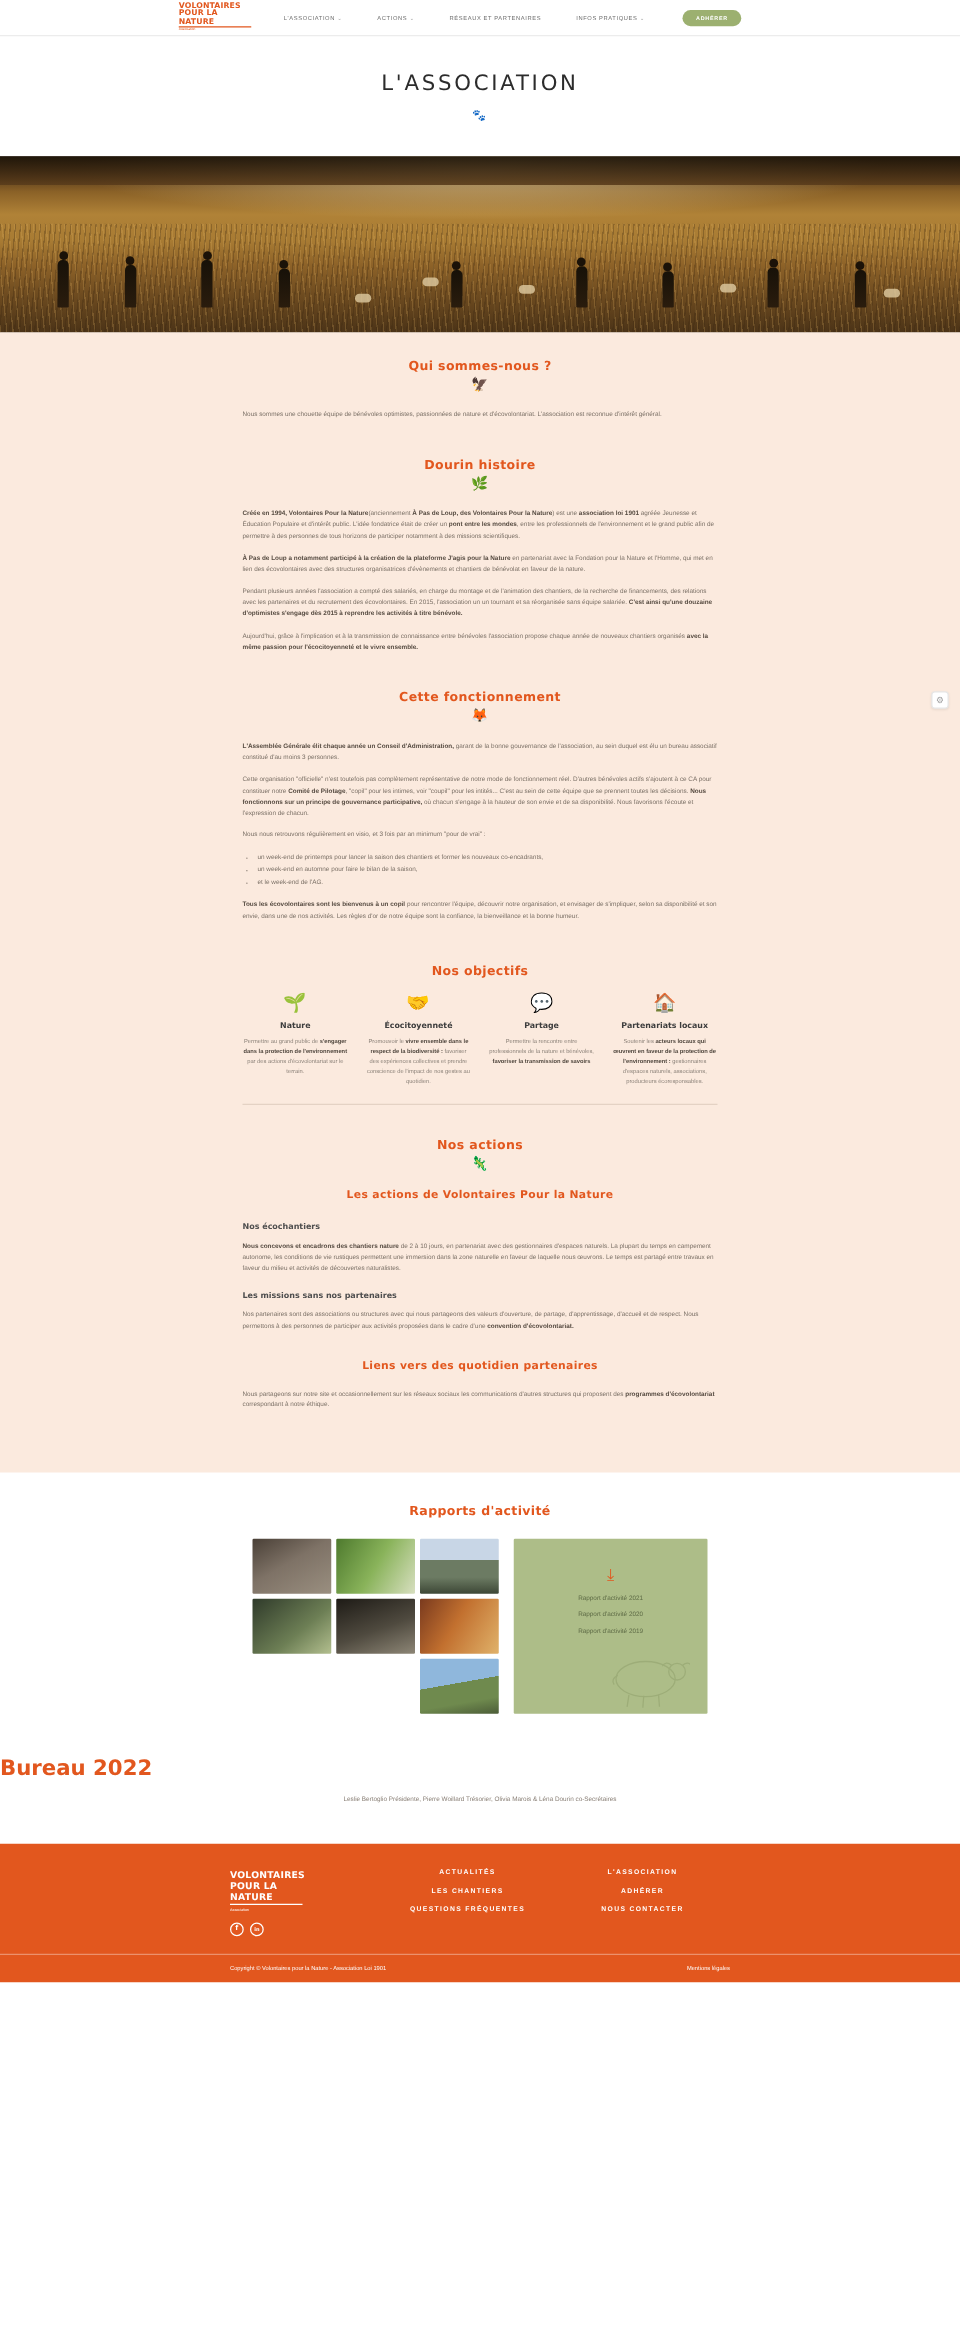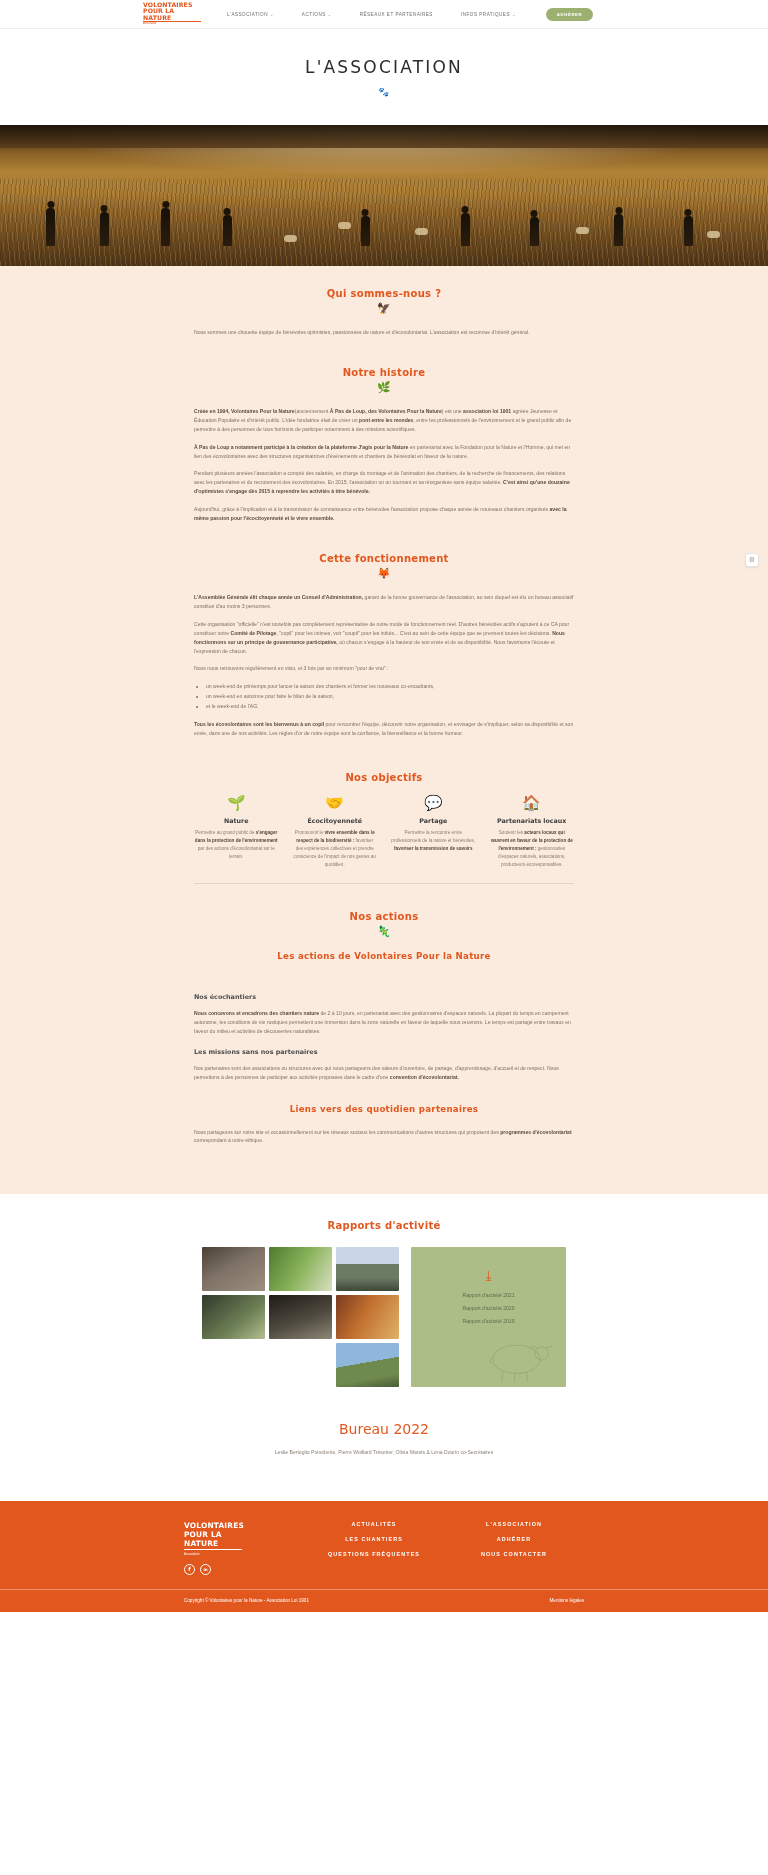--- a/index.html
+++ b/index.html
@@ -139,21 +139,21 @@
   .card .ico { font-size: 15px; color:#e2571e; line-height:1; margin-bottom: 7px; display:block; }
   .card .ctitle {
     font-size: 6.3px; color:#3d3d3d; font-weight:bold; margin-bottom:5px;
     font-family:"DejaVu Sans", sans-serif;
   }
   .card .ctext { font-size:4.6px; line-height:1.75; color:#8b8178; }
   .card .ctext b { color:#4f463d; }
   .rule { height:1px; background:#e4d2c4; margin: 14px 0 0; }
 
   
-  .white { background:#fff; padding: 26px 0 46px; }
+  .white { background:#fff; padding: 26px 0 32px; }
   .reports { display:flex; justify-content:center; gap: 12px; margin-top: 16px; }
   .thumbs { display:grid; grid-template-columns: repeat(3, 63px); grid-auto-rows: 44px; gap: 4px; }
   .thumbs .t { border-radius:1px; background-size:cover; }
   .t1{background:linear-gradient(150deg,#4a4037,#7e7266 45%,#9a8f80);}
   .t2{background:linear-gradient(120deg,#4e7a2e,#89b35a 50%,#d8dfc0);}
   .t3{background:linear-gradient(180deg,#c8d6e6 0 38%,#6c7b63 38% 70%,#3d4736);}
   .t4{background:linear-gradient(140deg,#2f3a2a,#6d7f55 60%,#b3bf8f);}
   .t5{background:linear-gradient(160deg,#1e1b16,#4f4a3f 55%,#8d8676);}
   .t6{background:linear-gradient(120deg,#7a3a1e,#c2702f 45%,#e0b26a);}
   .t7{background:linear-gradient(170deg,#8fb7dc 0 45%,#6f8a4e 45% 75%,#4c5d38);}
@@ -164,21 +164,21 @@
   }
   .panel .dl { font-size: 13px; color:#e2571e; line-height:1; margin-bottom: 10px; }
   .panel a.rep {
     font-size: 5.1px; color:#5e6b46; text-decoration:none; margin-bottom: 7px; display:block;
   }
   .panel .sheepart {
     position:absolute; bottom: 4px; right: 14px; width: 74px; height: 46px;
     opacity:.45;
   }
 
-  .bureau-h { text-align:center; color:#e2571e; font-size:14px; font-weight:normal;
+  .bureau-h { text-align:left; color:#e2571e; font-size:17px; font-weight:bold;
     font-family:"DejaVu Sans", sans-serif; margin-top: 34px; }
   .bureau-p { text-align:center; font-size:5.1px; color:#8b8178; margin-top:12px; }
 
   
   .footer { background:#e2571e; color:#fff; padding: 20px 0 0; }
   .foot-in { width: 400px; margin:0 auto; display:flex; align-items:flex-start; }
   .foot-brand { width: 120px; }
   .fb1,.fb2 { display:block; font-family:"DejaVu Sans", sans-serif; font-weight:bold;
     font-size: 7.4px; color:#fff; letter-spacing:.2px; }
   .fb2 { border-bottom: 1.2px solid #fff; padding-bottom:1px; width: 58px;}
@@ -260,21 +260,21 @@
 
   <div class="cream">
     <div class="widget">⚙</div>
 
     <div class="wrap">
 
       <h2 class="sec-h">Qui sommes-nous ?</h2>
       <div class="orn">🦅</div>
       <p class="body">Nous sommes une chouette équipe de bénévoles optimistes, passionnées de nature et d'écovolontariat. L'association est reconnue d'intérêt général.</p>
 
-      <h2 class="sec-h" style="margin-top:30px">Notre histoire</h2>
+      <h2 class="sec-h" style="margin-top:30px">Dourin histoire</h2>
       <div class="orn">🌿</div>
       <p class="body"><b>Créée en 1994, Volontaires Pour la Nature</b><span>(anciennement </span><b>À Pas de Loup, des Volontaires Pour la Nature</b><span>) est une </span><b>association loi 1901</b><span> agréée Jeunesse et Éducation Populaire et d'intérêt public. L'idée fondatrice était de créer un </span><b>pont entre les mondes</b><span>, entre les professionnels de l'environnement et le grand public afin de permettre à des personnes de tous horizons de participer notamment à des missions scientifiques.</span></p>
       <p class="body"><b>À Pas de Loup a notamment participé à la création de la plateforme J'agis pour la Nature</b><span> en partenariat avec la Fondation pour la Nature et l'Homme, qui met en lien des écovolontaires avec des structures organisatrices d'évènements et chantiers de bénévolat en faveur de la nature.</span></p>
       <p class="body"><span>Pendant plusieurs années l'association a compté des salariés, en charge du montage et de l'animation des chantiers, de la recherche de financements, des relations avec les partenaires et du recrutement des écovolontaires. En 2015, l'association un un tournant et sa réorganisée sans équipe salariée. </span><b>C'est ainsi qu'une douzaine d'optimistes s'engage dès 2015 à reprendre les activités à titre bénévole.</b></p>
       <p class="body"><span>Aujourd'hui, grâce à l'implication et à la transmission de connaissance entre bénévoles l'association propose chaque année de nouveaux chantiers organisés </span><b>avec la même passion pour l'écocitoyenneté et le vivre ensemble.</b></p>
 
       <h2 class="sec-h" style="margin-top:30px">Cette fonctionnement</h2>
       <div class="orn">🦊</div>
       <p class="body"><b>L'Assemblée Générale élit chaque année un Conseil d'Administration,</b><span> garant de la bonne gouvernance de l'association, au sein duquel est élu un bureau associatif constitué d'au moins 3 personnes.</span></p>
       <p class="body"><span>Cette organisation "officielle" n'est toutefois pas complètement représentative de notre mode de fonctionnement réel. D'autres bénévoles actifs s'ajoutent à ce CA pour constituer notre </span><b>Comité de Pilotage</b><span>, "copil" pour les intimes, voir "coupil" pour les intités... C'est au sein de cette équipe que se prennent toutes les décisions. </span><b>Nous fonctionnons sur un principe de gouvernance participative,</b><span> où chacun s'engage à la hauteur de son envie et de sa disponibilité. Nous favorisons l'écoute et l'expression de chacun.</span></p>
@@ -306,21 +306,21 @@
         <div class="card">
           <span class="ico">🏠</span>
           <div class="ctitle">Partenariats locaux</div>
           <div class="ctext"><span>Soutenir les </span><b>acteurs locaux qui œuvrent en faveur de la protection de l'environnement :</b><span> gestionnaires d'espaces naturels, associations, producteurs écoresponsables.</span></div>
         </div>
       </div>
       <div class="rule"></div>
 
       <h2 class="sec-h" style="margin-top:27px">Nos actions</h2>
       <div class="orn">🦎</div>
-      <h3 class="sec-h sub" style="margin-top:14px;margin-bottom:32px">Les actions de Volontaires Pour la Nature</h3>
+      <h3 class="sec-h sub" style="margin-top:14px;margin-bottom:16px">Les actions de Volontaires Pour la Nature</h3>
 
       <h4 class="mini">Nos écochantiers</h4>
       <p class="body"><b>Nous concevons et encadrons des chantiers nature</b><span> de 2 à 10 jours, en partenariat avec des gestionnaires d'espaces naturels. La plupart du temps en campement autonome, les conditions de vie rustiques permettent une immersion dans la zone naturelle en faveur de laquelle nous œuvrons. Le temps est partagé entre travaux en faveur du milieu et activités de découvertes naturalistes.</span></p>
 
       <h4 class="mini">Les missions sans nos partenaires</h4>
       <p class="body"><span>Nos partenaires sont des associations ou structures avec qui nous partageons des valeurs d'ouverture, de partage, d'apprentissage, d'accueil et de respect. Nous permettons à des personnes de participer aux activités proposées dans le cadre d'une </span><b>convention d'écovolontariat.</b></p>
 
       <h3 class="sec-h sub" style="margin-top:22px;margin-bottom:14px">Liens vers des quotidien partenaires</h3>
       <p class="body"><span>Nous partageons sur notre site et occasionnellement sur les réseaux sociaux les communications d'autres structures qui proposent des </span><b>programmes d'écovolontariat</b><span> correspondant à notre éthique.</span></p>
 

